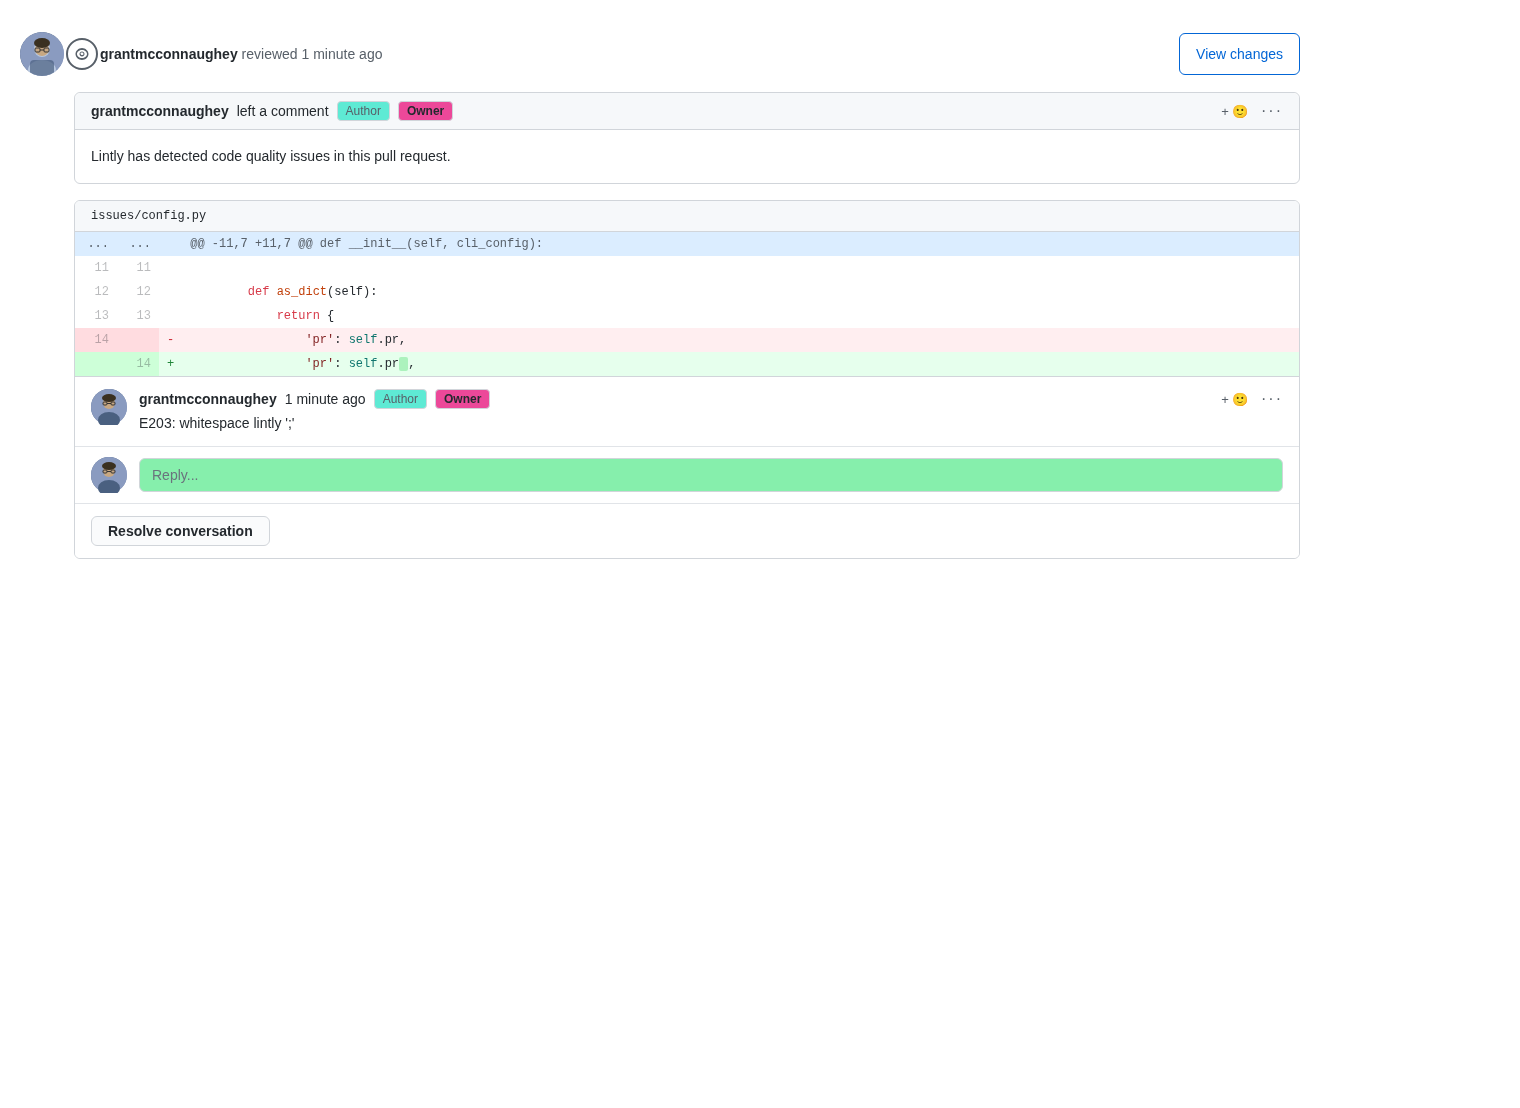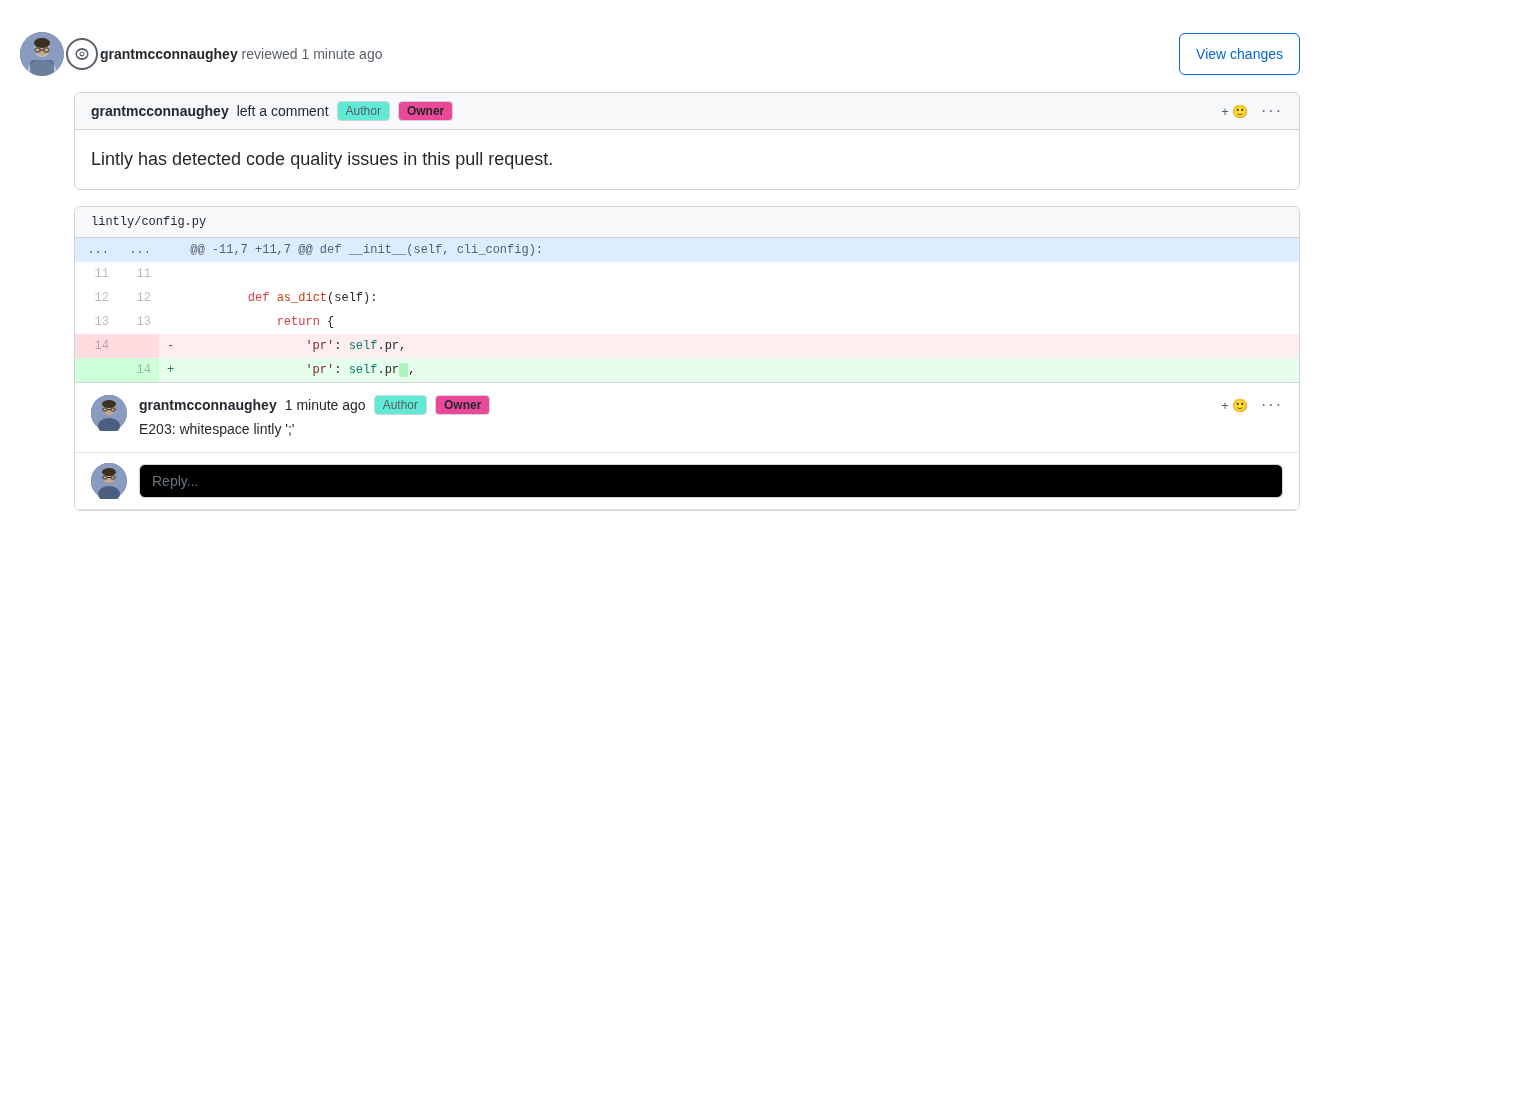--- a/index.html
+++ b/index.html
@@ -134,21 +134,21 @@
       cursor: pointer;
     }
     .dots-menu {
       font-size: 16px;
       cursor: pointer;
       letter-spacing: 2px;
     }
 
     .comment-body {
       padding: 16px;
-      font-size: 18px;
+      font-size: 14px;
       line-height: 1.5;
     }
 
     .diff-container {
       margin-left: 54px;
       border: 1px solid #d1d5da;
       border-radius: 6px;
       overflow: hidden;
       margin-bottom: 0;
     }
@@ -258,21 +258,21 @@
       padding: 10px 16px;
       border-bottom: 1px solid #e1e4e8;
     }
     .reply-input {
       flex: 1;
       border: 1px solid #d1d5da;
       border-radius: 6px;
       padding: 8px 12px;
       font-size: 14px;
       color: #6a737d;
-      background: #000000;
+      background: #86efac;
       cursor: text;
     }
 
     .resolve-section {
       padding: 12px 16px;
     }
     .resolve-btn {
       border: 1px solid #d1d5da;
       background: #fafbfc;
       color: #24292e;
@@ -343,21 +343,21 @@
         <span class="dots-menu">···</span>
       </div>
     </div>
     <div class="comment-body">
       <span>Lintly has detected code quality issues in this pull request.</span>
     </div>
   </div>
 
   <div class="diff-container">
     <div class="diff-file-header">
-      <span>lintly/config.py</span>
+      <span>issues/config.py</span>
     </div>
     <table class="diff-table">
       <tbody>
 
         <tr class="diff-hunk">
           <td class="diff-line-num">...</td>
           <td class="diff-line-num">...</td>
           <td class="diff-sign"></td>
           <td>@@ -11,7 +11,7 @@ def __init__(self, cli_config):</td>
         </tr>
@@ -440,16 +440,19 @@
             <ellipse cx="18" cy="31" rx="11" ry="8" fill="#4a6080"></ellipse>
             <ellipse cx="18" cy="9" rx="7" ry="4" fill="#3a3020"></ellipse>
             <rect x="12" y="13" width="4" height="3" rx="1" fill="none" stroke="#333" stroke-width="1"></rect>
             <rect x="20" y="13" width="4" height="3" rx="1" fill="none" stroke="#333" stroke-width="1"></rect>
             <line x1="16" y1="14.5" x2="20" y2="14.5" stroke="#333" stroke-width="1"></line>
           </svg>
         </div>
         <div class="reply-input" style="color:#6a737d;">Reply...</div>
       </div>
 
+      <div class="resolve-section">
+        <button class="resolve-btn">Resolve conversation</button>
+      </div>
     </div>
   </div>
 
 </div>
 
 </body></html>

